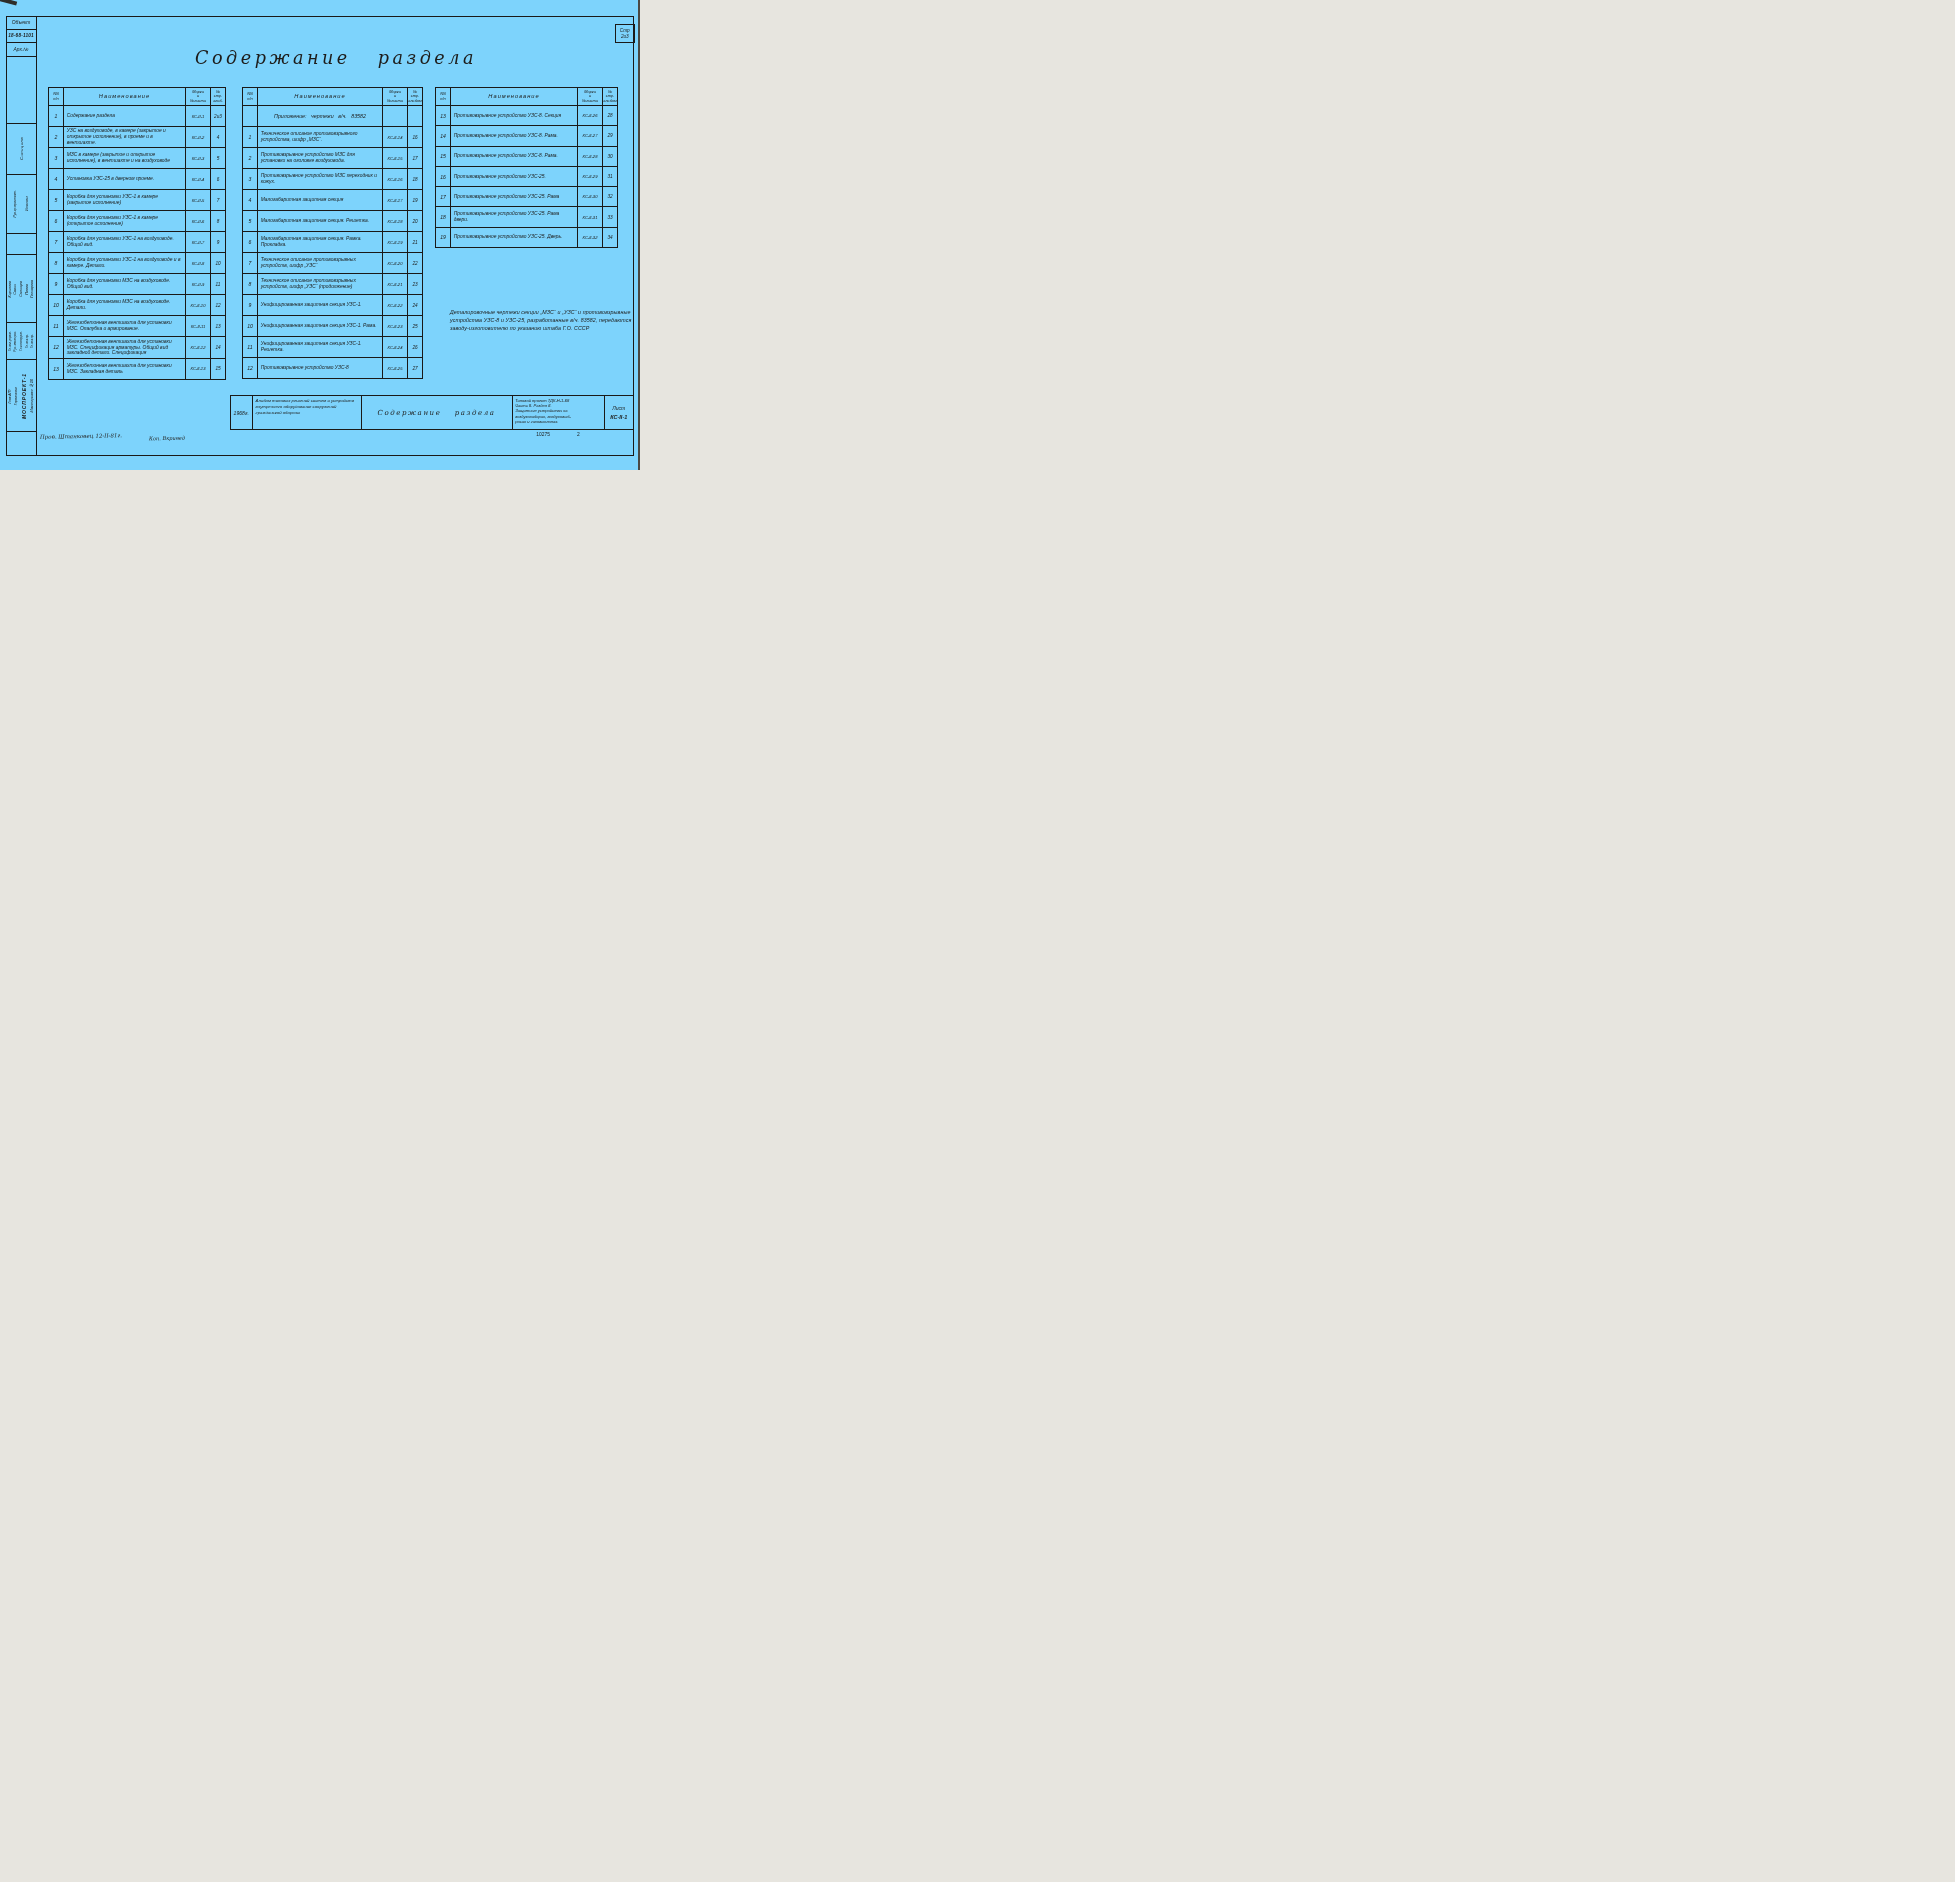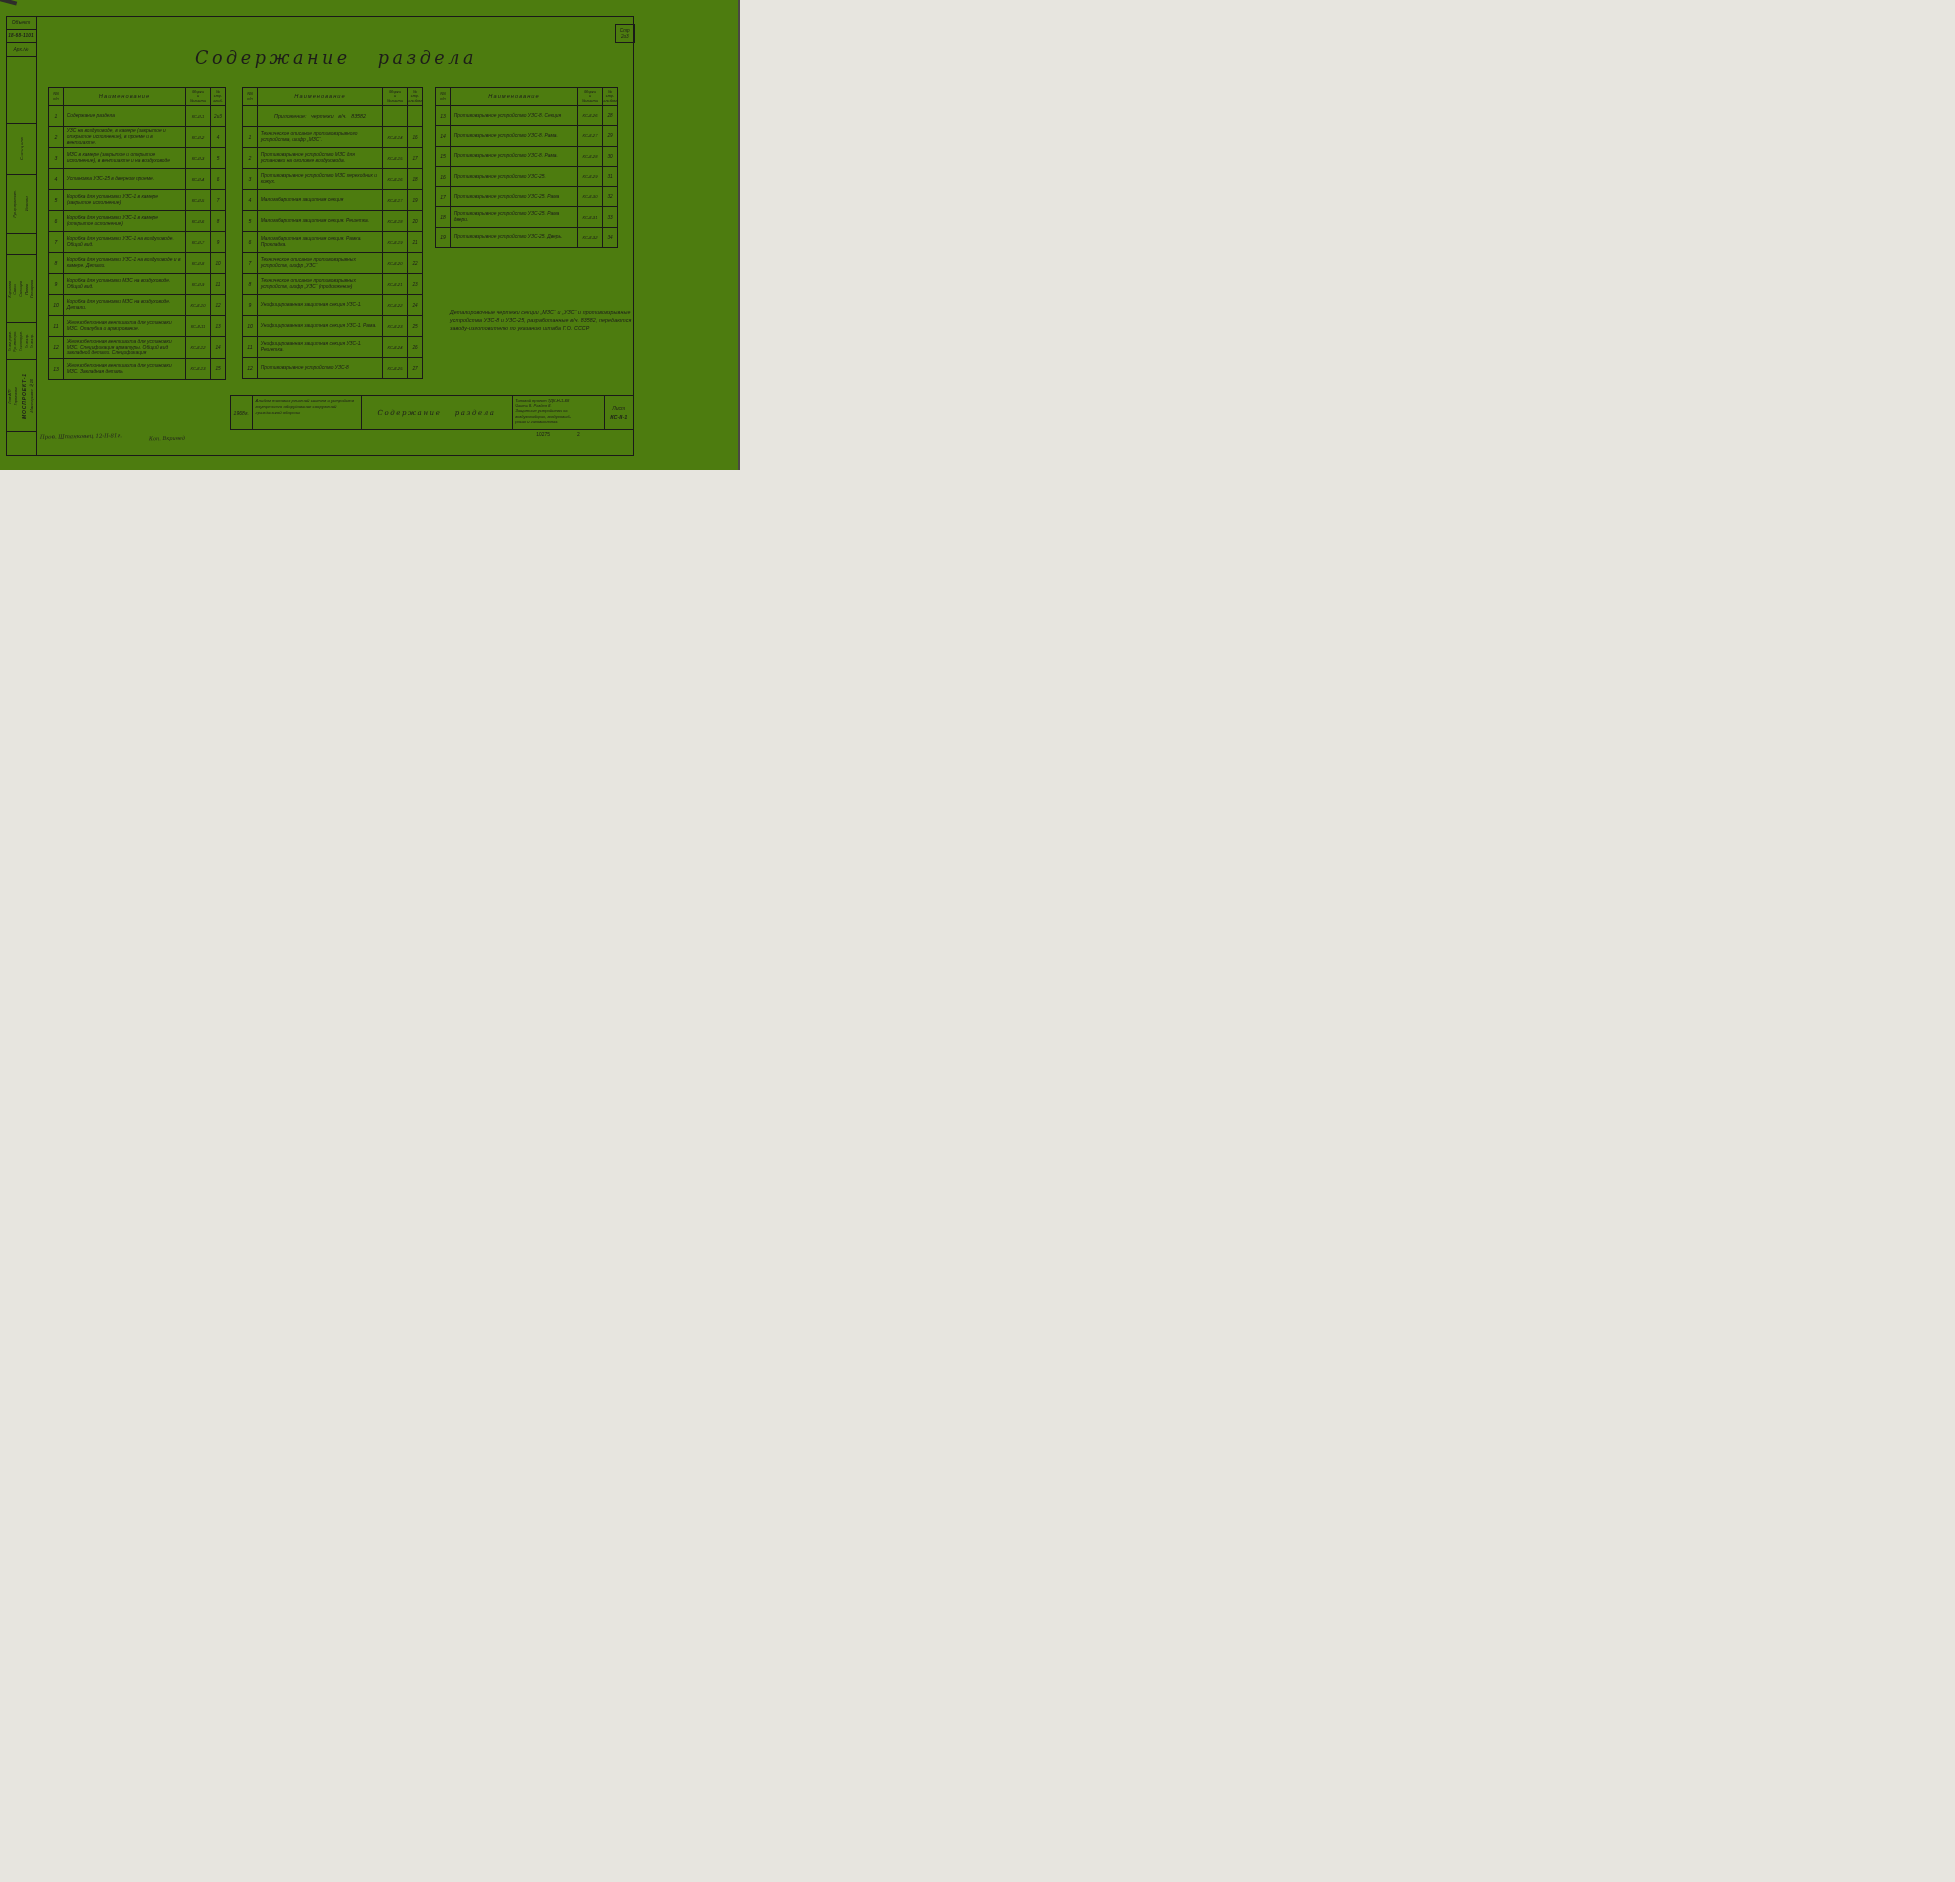--- a/index.html
+++ b/index.html
@@ -1,17 +1,17 @@
 <!DOCTYPE html>
 <html style="font-size:6.3px"><head>
 <meta charset="utf-8">
 <style>
   * { margin:0; padding:0; box-sizing:border-box; }
   body { background:#e7e5df; font-family:"Liberation Sans", sans-serif; }
-  .sheet { position:relative; width:740px; height:470px; background:#4d7c0f; color:#1d1c1a; overflow:hidden; }
+  .sheet { position:relative; width:640px; height:470px; background:#7dd3fc; color:#1d1c1a; overflow:hidden; }
 
   .frame { position:absolute; left:6.3px; top:15.6px; width:628px; height:440px; border:1px solid #1a1918; }
 
   
   .edge-right { position:absolute; right:0; top:0; width:2px; height:100%; background:#4a4843; }
   .corner-mark { position:absolute; left:-3.1px; top:-1.2px; width:19.6px; height:4.3px; background:#2e2d2a; transform:rotate(15deg); }
 
   
   .corner-page { position:absolute; left:615px; top:24px; width:19.6px; height:19px; border:0.8px solid #1a1918; display:flex; flex-direction:column; align-items:center; justify-content:center; font-size:4.7px; font-style:italic; line-height:1.15; }
 

